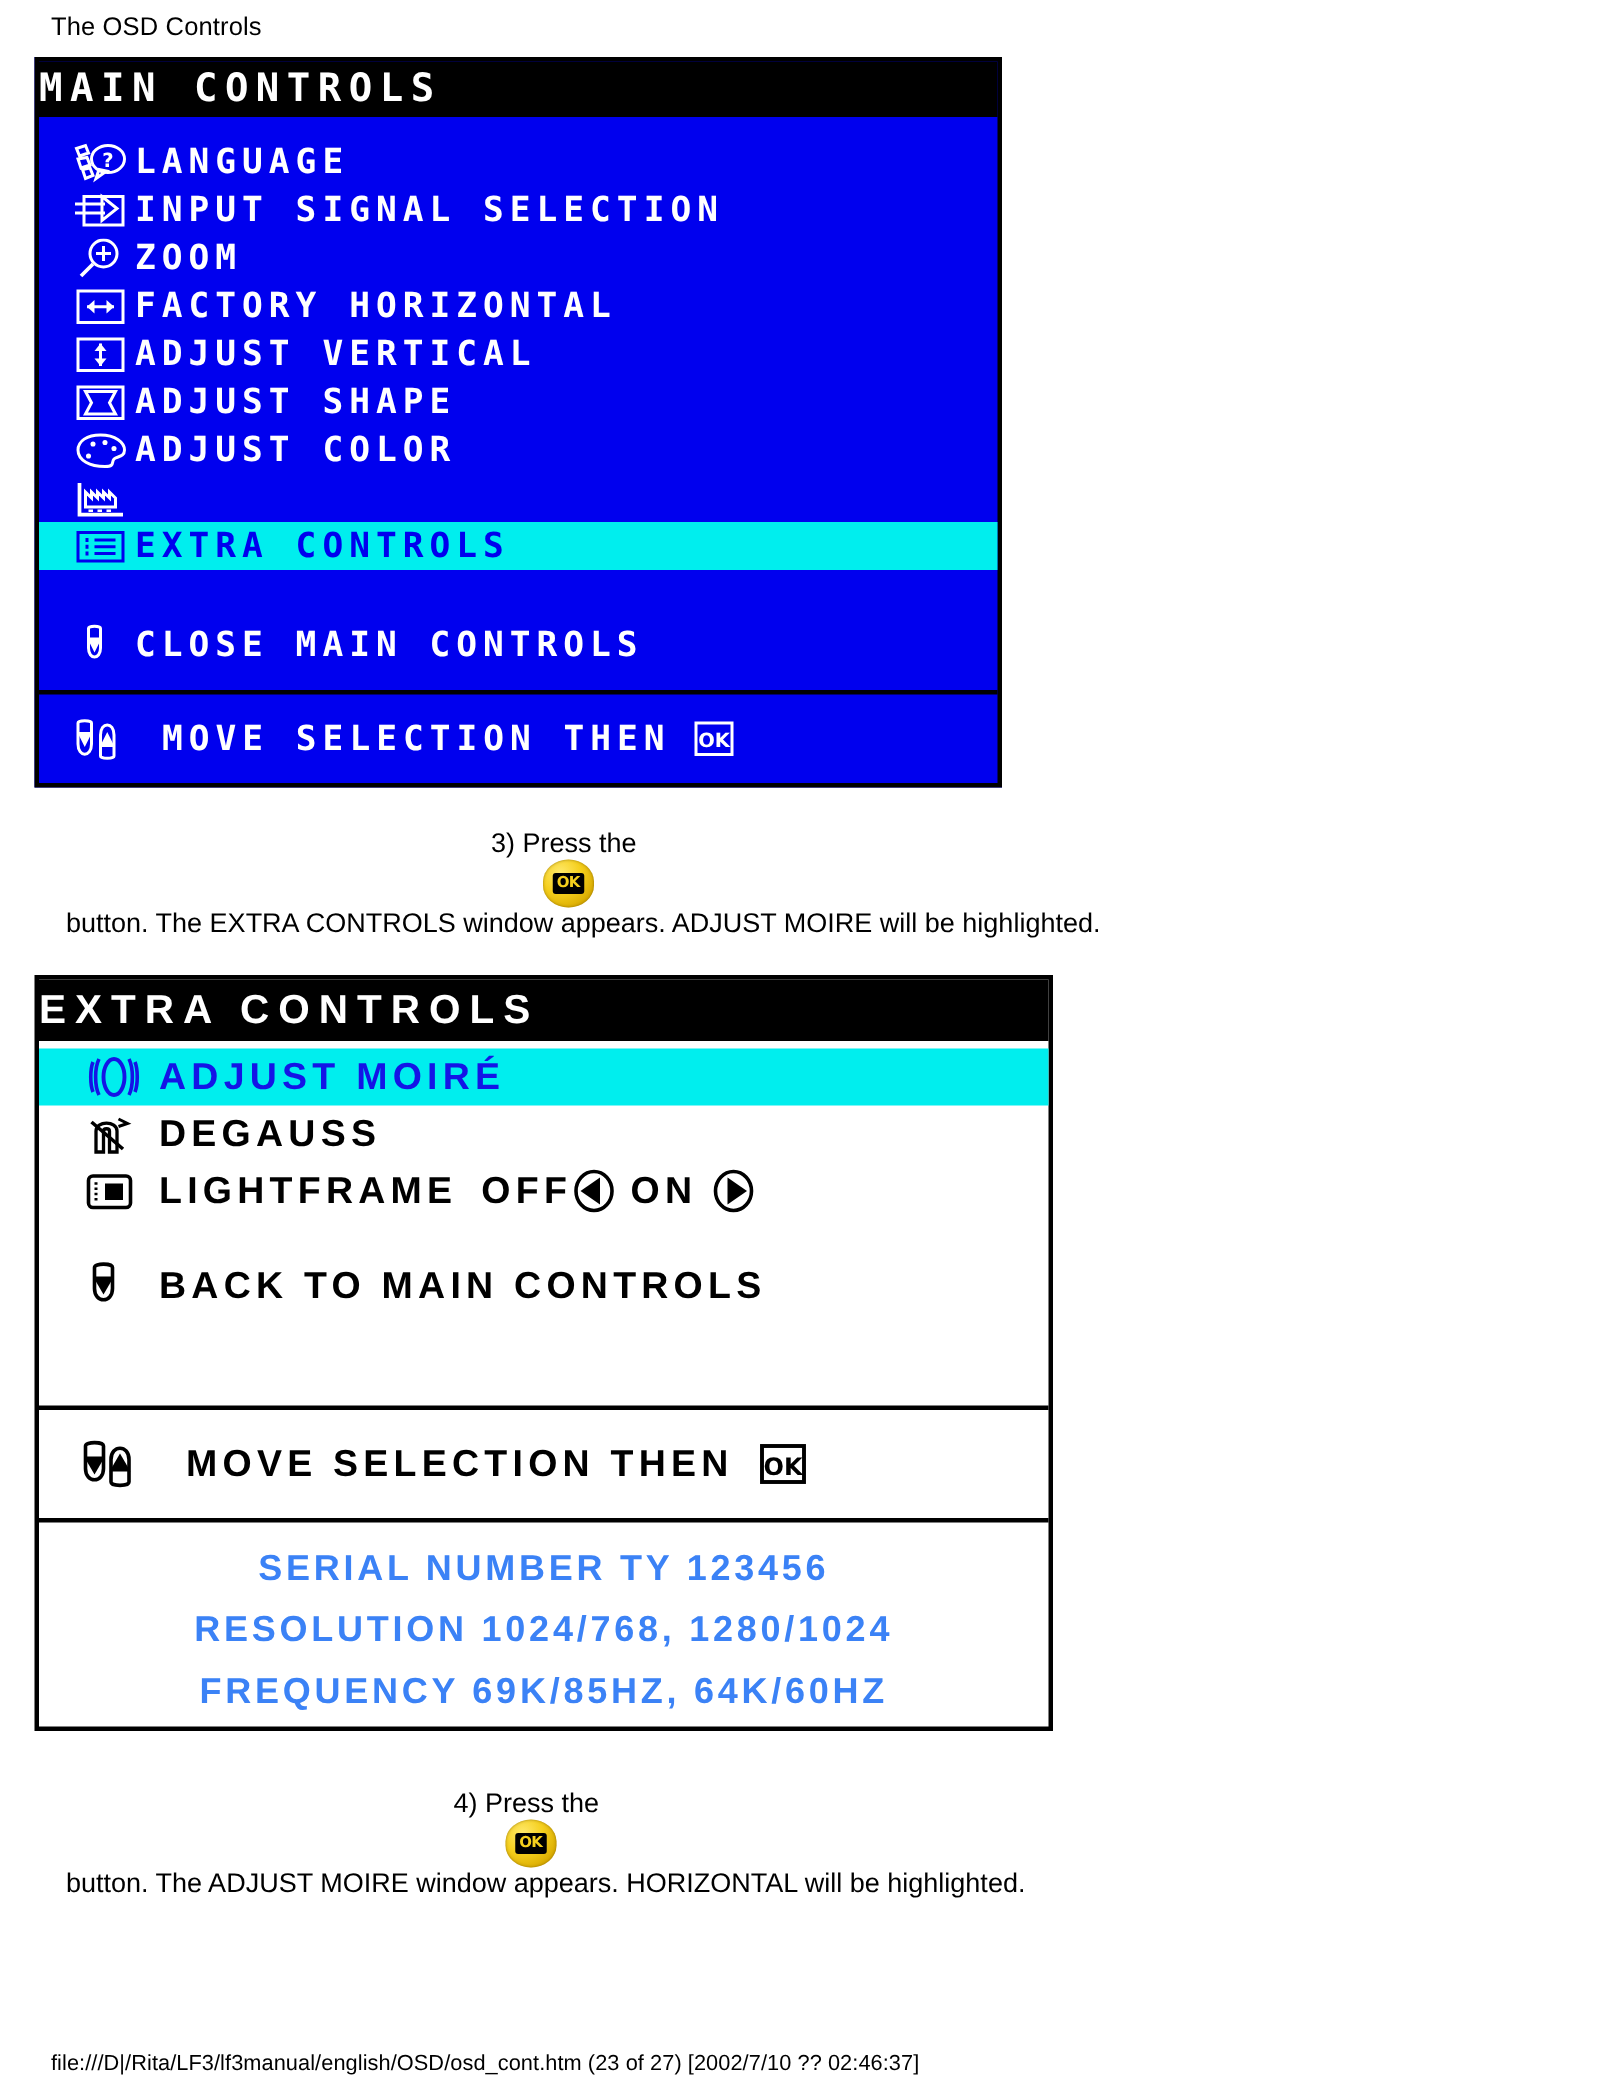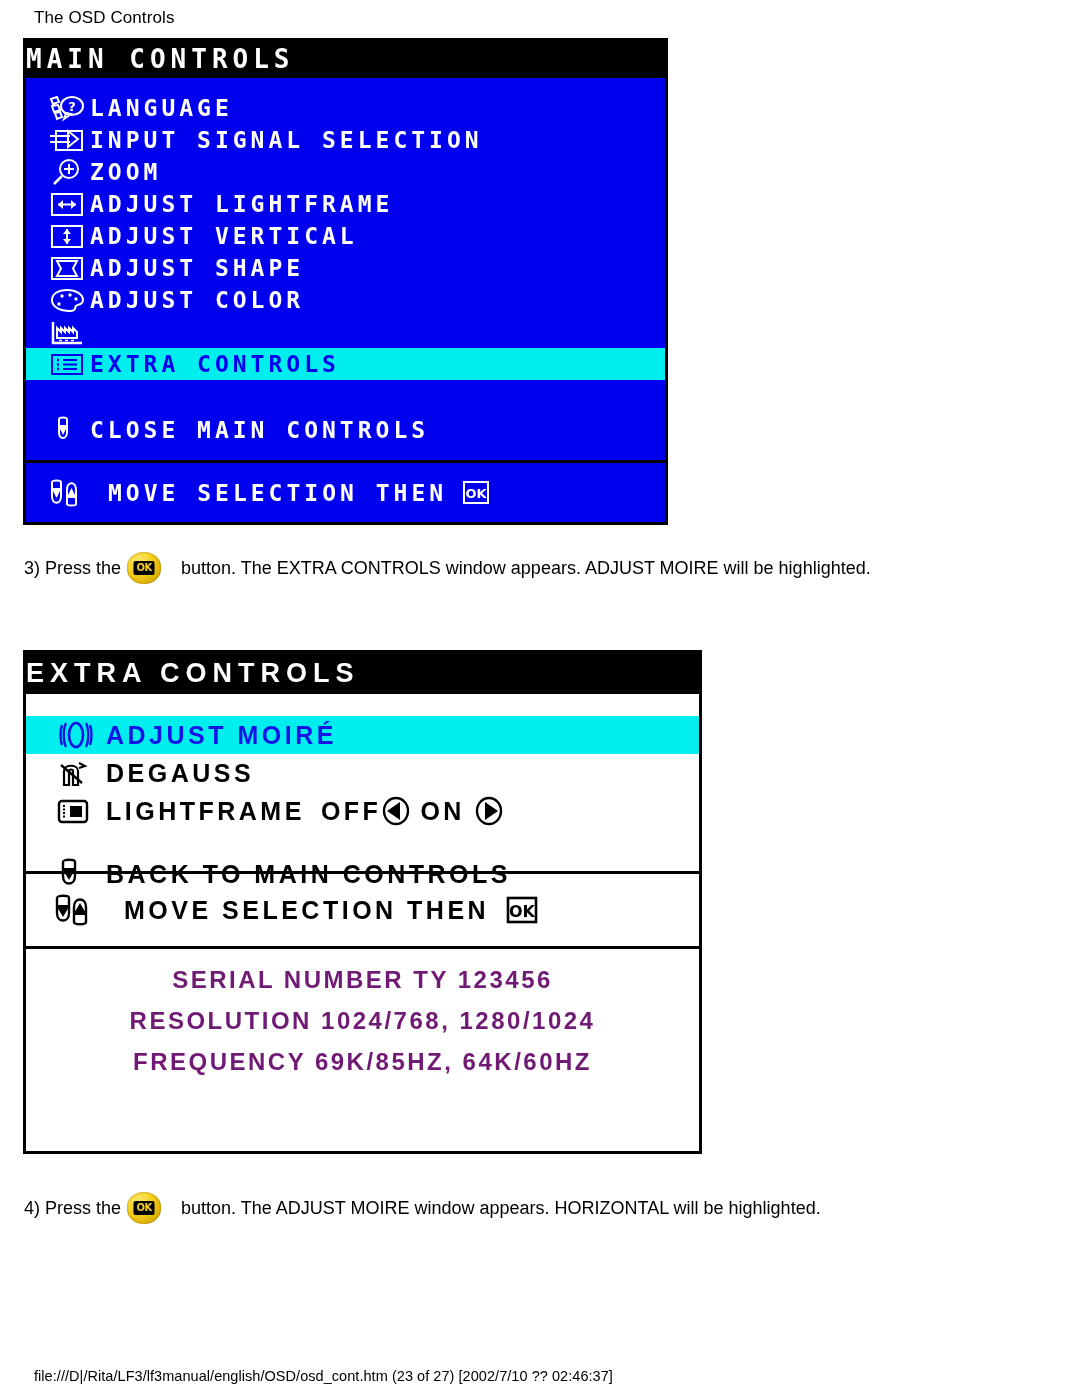--- a/index.html
+++ b/index.html
@@ -38,20 +38,21 @@
   
   .step-line {
     position: absolute;
     left: 24px;
     font-size: 18px;
     color: #000;
     white-space: nowrap;
     display: flex;
     align-items: center;
     gap: 0px;
+    flex-direction: column;
   }
   .step-line .txt { display: inline-block; }
   .step-line .txt-a { margin-right: 6px; }
   .step-line .txt-b { margin-left: 20px; }
 
   
   .okbtn {
     display: inline-block;
     width: 34px;
     height: 32px;
@@ -163,22 +164,22 @@
   }
   .osd-extra .osd-title {
     height: 41px;
     line-height: 41px;
     font-size: 27px;
     letter-spacing: 6px;
     font-family: "Liberation Sans", sans-serif;
   }
   .osd-extra .osd-body {
     position: relative;
-    height: 177px;
-    padding-top: 22px;
+    height: 243px;
+    padding-top: 5px;
     box-sizing: border-box;
   }
   .osd-extra .osd-mid {
     border-top: 3px solid #000;
     height: 72px;
   }
   .osd-extra .osd-info {
     border-top: 3px solid #000;
     height: 140px;
     padding-top: 10px;
@@ -197,21 +198,21 @@
   .osd-extra .row.sel .lbl { color: #1414e6; }
   .osd-extra .row.back { height: 52px; margin-top: 18px; }
   .osd-extra .row.move { height: 72px; padding-left: 26px; }
   .osd-extra .row.move .ic { width: 72px; min-width: 72px; }
   .osd-extra .info-line {
     text-align: center;
     font-family: "Liberation Sans", sans-serif;
     font-weight: bold;
     font-size: 24px;
     letter-spacing: 2.5px;
-    color: #701a75;
+    color: #3b82f6;
     height: 41px;
     line-height: 41px;
     white-space: nowrap;
   }
   .lf-seg {
     display: flex;
     align-items: center;
     font-family: "Liberation Sans", sans-serif;
     font-weight: bold;
     font-size: 25px;
@@ -270,21 +271,21 @@
 
     <div class="row">
       <span class="ic">
         <svg width="40" height="27" viewBox="0 0 40 27">
           <rect x="4" y="3" width="30" height="21" fill="none" stroke="#fff" stroke-width="2"></rect>
           <path d="M10 13.5 L28 13.5" stroke="#fff" stroke-width="2"></path>
           <path d="M10 13.5 L15 9 L15 18 Z" fill="#fff"></path>
           <path d="M28 13.5 L23 9 L23 18 Z" fill="#fff"></path>
         </svg>
       </span>
-      <span class="lbl">ADJUST LIGHTFRAME</span>
+      <span class="lbl">FACTORY HORIZONTAL</span>
     </div>
 
     <div class="row">
       <span class="ic">
         <svg width="40" height="27" viewBox="0 0 40 27">
           <rect x="4" y="3" width="30" height="21" fill="none" stroke="#fff" stroke-width="2"></rect>
           <path d="M19 6 L19 21" stroke="#fff" stroke-width="2"></path>
           <path d="M19 6 L15 11 L23 11 Z" fill="#fff"></path>
           <path d="M19 21 L15 16 L23 16 Z" fill="#fff"></path>
         </svg>

